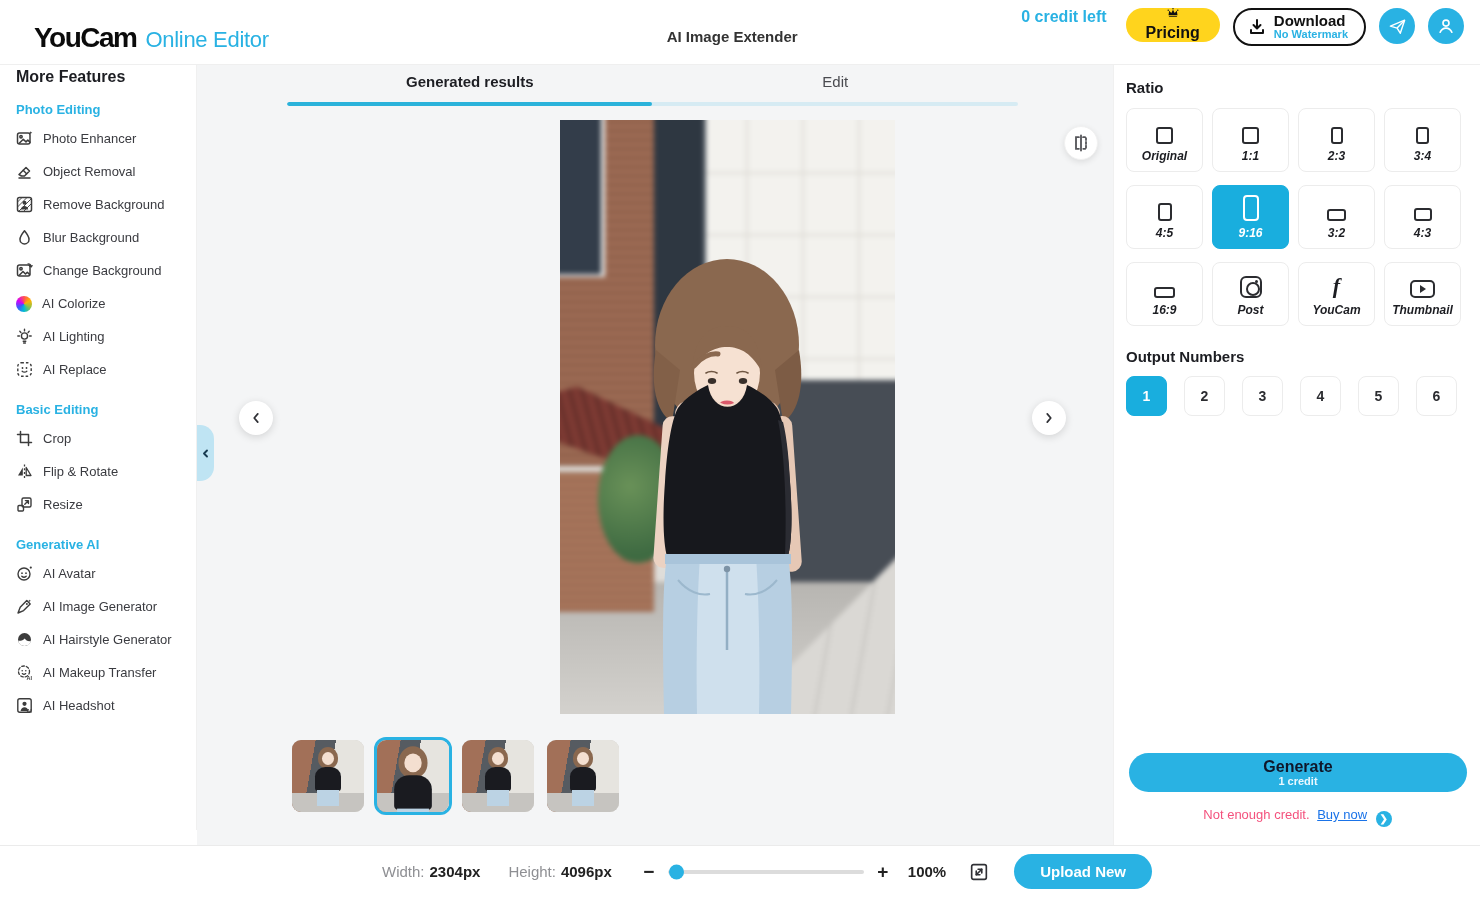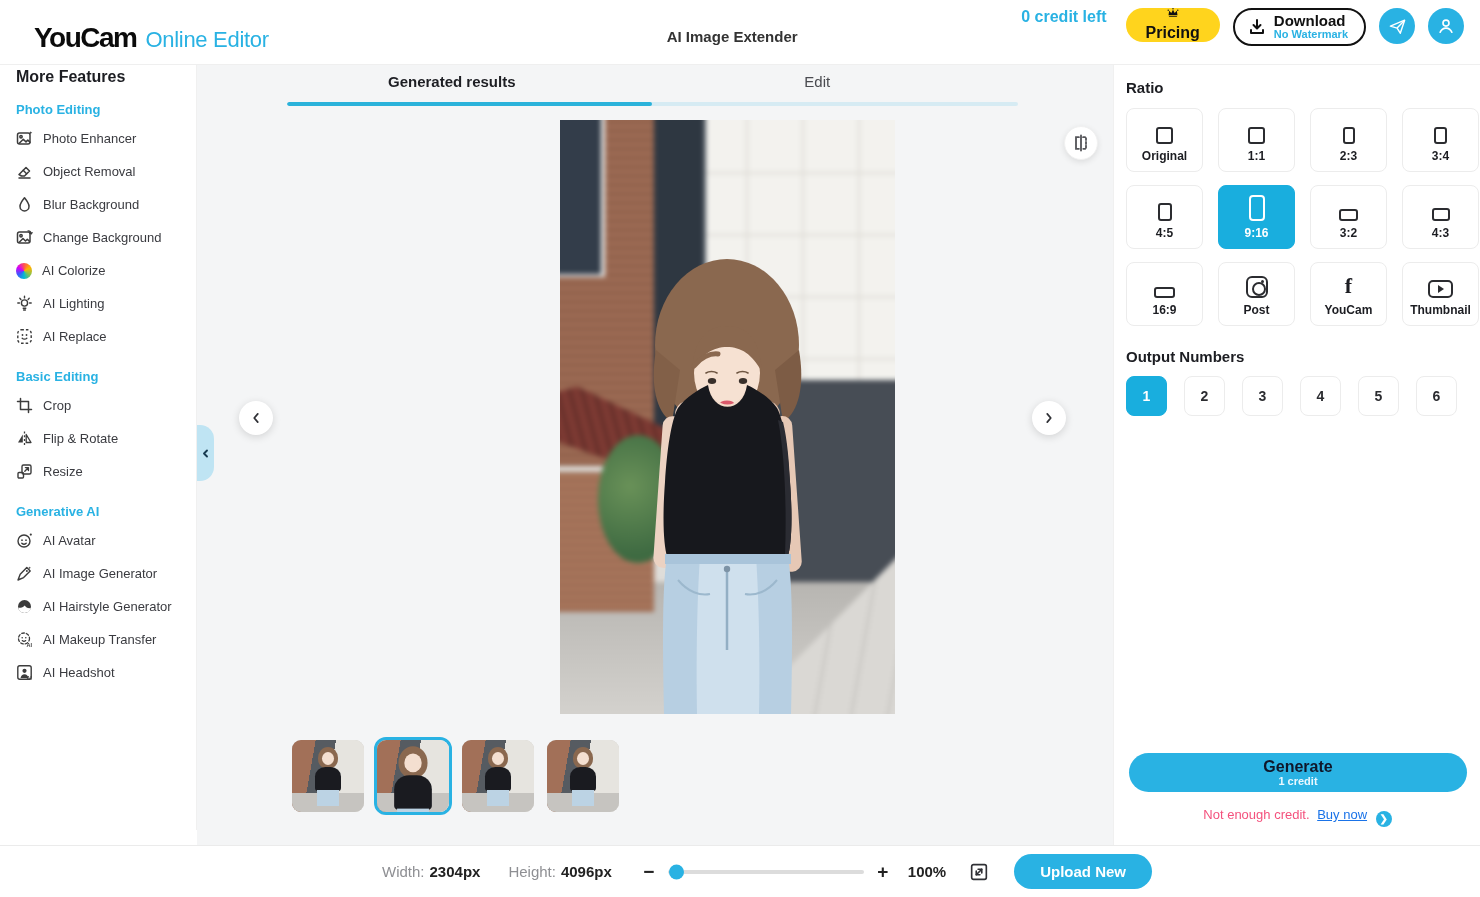--- a/index.html
+++ b/index.html
@@ -32,21 +32,21 @@
   .sb-title { font-size:16px; font-weight:800; color:#1c1d22; margin-bottom:16px; }
   .sb-section { font-size:13px; font-weight:700; color:#29b2e3; margin:16px 0 5px; }
   .side-item { height:33px; display:flex; align-items:center; gap:10px; font-size:13px;
     color:#3a3b40; cursor:pointer; }
   .side-item svg { flex:0 0 auto; }
   .color-wheel { width:16px; height:16px; border-radius:50%;
     background:conic-gradient(#ff5252,#ffb300,#8bc34a,#00bcd4,#3d5afe,#d500f9,#ff5252); }
 
   
   .canvas { position:absolute; left:197px; top:57px; width:916px; height:788px; background:#f4f5f6; }
-  .tabs { position:absolute; left:72px; top:16px; width:731px; height:24px; display:flex; }
+  .tabs { position:absolute; left:90px; top:16px; width:731px; height:24px; display:flex; }
   .tab { flex:1; text-align:center; font-size:15px; cursor:pointer; }
   .tab.active { font-weight:700; color:#1d1e23; }
   .tab.inactive { font-weight:400; color:#4a4b50; }
   .tab-underline { position:absolute; left:90px; top:45px; width:731px; height:4px; border-radius:2px;
     background:#d6ebf3; overflow:hidden; }
   .tab-underline .active-seg { position:absolute; left:0; top:0; width:365px; height:4px;
     border-radius:2px; background:#2ab2da; }
 
   .compare-btn { position:absolute; left:867px; top:69px; width:34px; height:34px; border-radius:50%;
     background:#fff; border:1px solid #f1f1f1; box-shadow:0 2px 6px rgba(0,0,0,.10);
@@ -100,21 +100,21 @@
     border-radius:50%; background:#f4dfd0; }
   .t-tank { position:absolute; left:50%; top:27px; width:26px; height:24px; margin-left:-13px;
     border-radius:40% 40% 12% 12%; background:#1a1b20; }
   .t-jeans { position:absolute; left:50%; top:50px; width:22px; height:16px; margin-left:-11px;
     background:#bcd3e4; }
 
   
   .panel { position:absolute; left:1113px; top:57px; width:367px; height:788px; background:#fff;
     border-left:1px solid #f0f0f0; padding:22px 0 0 12px; }
   .panel-title { font-size:15px; font-weight:800; color:#1c1d22; margin-bottom:12px; }
-  .ratio-grid { display:grid; grid-template-columns:repeat(4,77px); gap:13px 15px; }
+  .ratio-grid { display:grid; grid-template-columns:repeat(4,77px); gap:13px 9px;font-style:italic; }
   .ratio-tile { width:77px; height:64px; background:#fff; border:1px solid #ececec; border-radius:8px;
     display:flex; flex-direction:column; align-items:center; justify-content:center; gap:6px;
     cursor:pointer; }
   .ratio-tile .glyph { display:flex; align-items:flex-end; justify-content:center; height:26px; }
   .ratio-tile .lbl { font-size:12px; font-weight:700; color:#1c1d22; line-height:1; }
   .ratio-tile.selected { background:#19aede; border-color:#19aede; }
   .ratio-tile.selected .lbl { color:#fff; }
   .shape { border:2px solid #2b2c30; border-radius:3px; }
   .ratio-tile.selected .shape { border-color:#fff; border-radius:4px; }
   .sh-sq { width:17px; height:17px; } .sh-23 { width:12px; height:17px; } .sh-34 { width:13px; height:17px; }
@@ -227,20 +227,29 @@
     </svg>
     <span>Photo Enhancer</span>
   </div>
   <div class="side-item">
     <svg width="17" height="17" viewBox="0 0 17 17" fill="none" stroke="#3c3c3c" stroke-width="1.5" stroke-linecap="round" stroke-linejoin="round">
       <path d="M3 11.5 10 4.5l3.5 3.5-5 5H5.5z"></path>
         <path d="M7.2 7.3l3.4 3.4"></path>
         <path d="M3 15h11"></path>
     </svg>
     <span>Object Removal</span>
+  </div>
+  <div class="side-item">
+    <svg width="17" height="17" viewBox="0 0 17 17" fill="none" stroke="#3c3c3c" stroke-width="1.5">
+      <rect x="1.5" y="1.5" width="14" height="14" rx="2"></rect>
+      <path d="M1.5 6 6 1.5 M1.5 11 11 1.5 M3 15 15 3 M8 15 15 8" stroke-width="0.9"></path>
+      <circle cx="8.5" cy="6.8" r="2" fill="#3c3c3c" stroke="none"></circle>
+      <path d="M4.8 13.5c.3-2.2 1.8-3.5 3.7-3.5s3.4 1.3 3.7 3.5z" fill="#3c3c3c" stroke="none"></path>
+    </svg>
+    <span>Remove Background</span>
   </div>
   <div class="side-item">
     <svg width="17" height="17" viewBox="0 0 17 17" fill="none" stroke="#3c3c3c" stroke-width="1.5" stroke-linejoin="round">
       <path d="M8.5 1.8C8.5 1.8 4 7.4 4 10.4a4.5 4.5 0 0 0 9 0C13 7.4 8.5 1.8 8.5 1.8z"></path>
     </svg>
     <span>Blur Background</span>
   </div>
   <div class="side-item">
     <svg width="17" height="17" viewBox="0 0 17 17" fill="none" stroke="#3c3c3c" stroke-width="1.5" stroke-linecap="round" stroke-linejoin="round">
       <rect x="1.5" y="3" width="12.5" height="11" rx="2"></rect>

